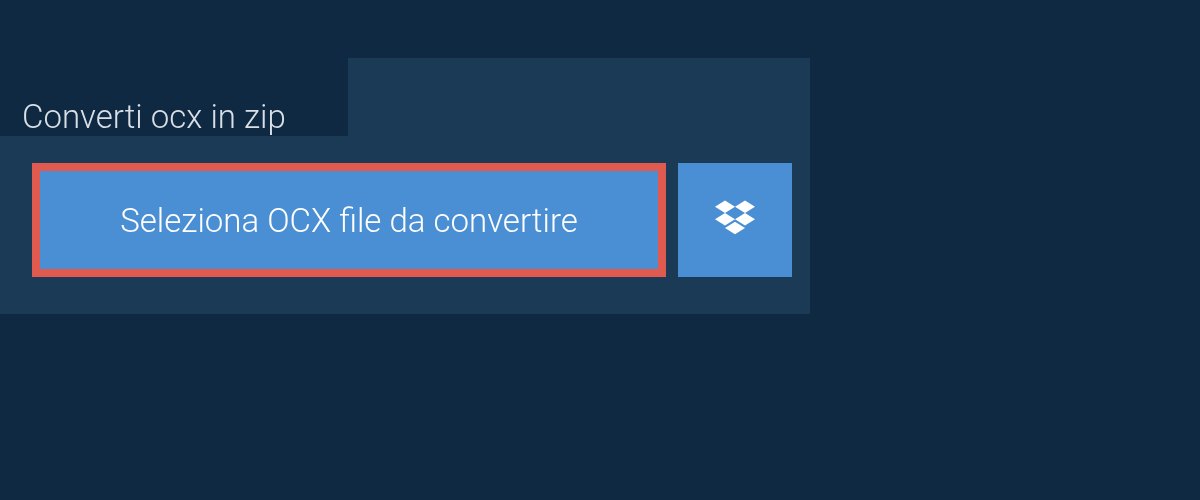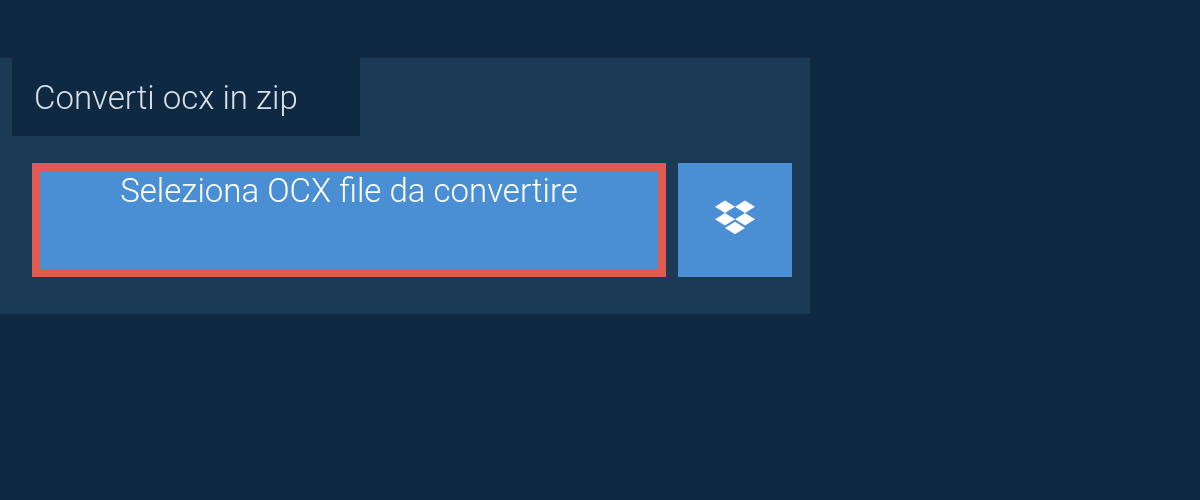--- a/index.html
+++ b/index.html
@@ -23,23 +23,22 @@
       background: #1a3a56;
     }
     .tab {
       position: absolute;
       top: 0;
       left: 0;
       width: 348px;
       height: 78px;
       background: #0f2942;
       display: flex;
-      align-items: center;
+      align-items: flex-end;
       padding-left: 22px;
-      margin-left: 12px;
     }
     .tab-label {
       color: #d8dfe6;
       font-size: 33px;
       font-weight: 300;
     }
     .action-row {
       position: absolute;
       top: 105px;
       left: 32px;
@@ -47,20 +46,21 @@
       gap: 12px;
       align-items: stretch;
       height: 114px;
     }
     .select-button {
       width: 634px;
       height: 114px;
       background: #4a8fd3;
       border: 8px solid #e15a4f;
       display: flex;
+      align-items: center;
       justify-content: center;
       cursor: pointer;
     }
     .select-button-label {
       color: #ffffff;
       font-size: 33px;
       font-weight: 300;
     }
     .dropbox-button {
       width: 114px;

